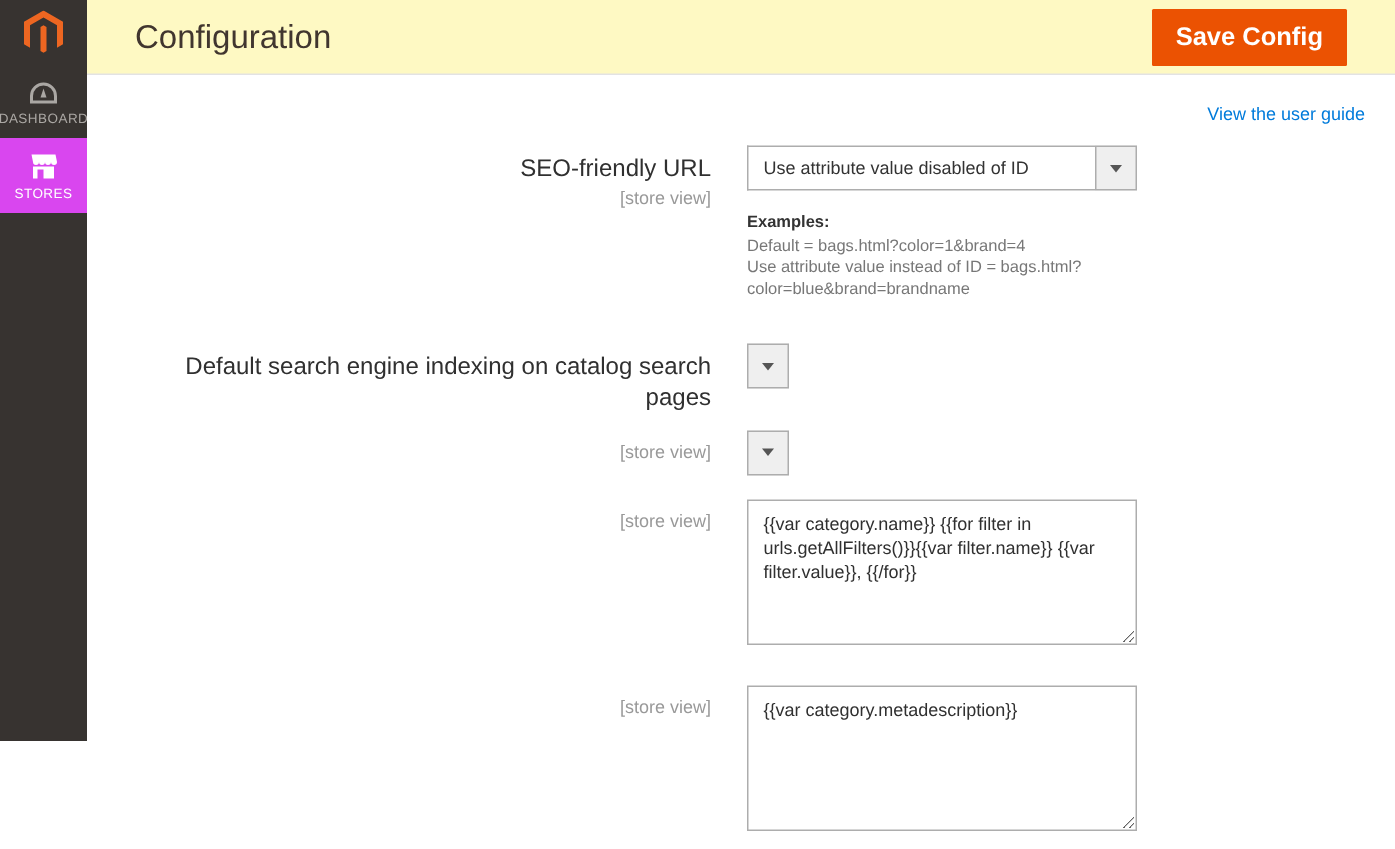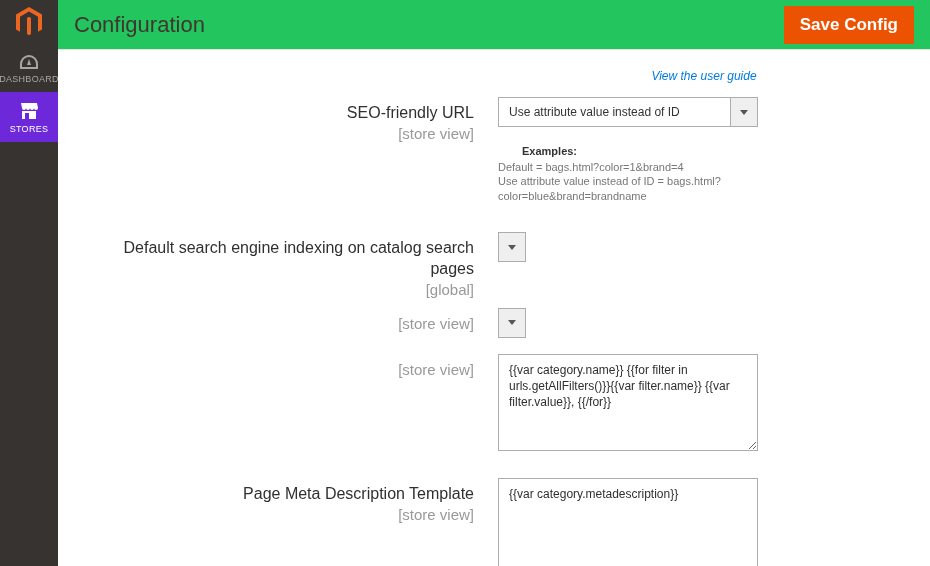--- a/index.html
+++ b/index.html
@@ -1,48 +1,48 @@
 <!DOCTYPE html>
 <html><head>
 <meta charset="utf-8">
 <style>
 * { box-sizing: border-box; margin: 0; padding: 0; }
 body { font-family: 'Helvetica Neue', Arial, sans-serif; font-size: 13px; color: #333; background: #fff; width: 930px; height: 566px; overflow: hidden; position: relative; }
 
-.sidebar { position: absolute; left: 0; top: 0; width: 58px; height: 566px; background: #373330; display: flex; flex-direction: column; align-items: center; }
+.sidebar { position: absolute; left: 0; top: 0; width: 58px; height: 494px; background: #373330; display: flex; flex-direction: column; align-items: center; }
 .sidebar-logo { width: 58px; height: 44px; display: flex; align-items: center; justify-content: center; }
 .sidebar-item { width: 58px; padding: 10px 0 8px; display: flex; flex-direction: column; align-items: center; cursor: pointer; color: #aaa7a3; }
-.sidebar-item.active { background: #6d28d9; color: #fff; }
+.sidebar-item.active { background: #d946ef; color: #fff; }
 .sidebar-item span.label { font-size: 9px; letter-spacing: 0.3px; margin-top: 4px; text-transform: uppercase; }
 
-.header { position: absolute; left: 58px; top: 0; right: 0; height: 50px; background: #22c55e; border-bottom: 1px solid #e3e3e3; display: flex; align-items: center; justify-content: space-between; padding: 0 16px; }
+.header { position: absolute; left: 58px; top: 0; right: 0; height: 50px; background: #fef9c3; border-bottom: 1px solid #e3e3e3; display: flex; align-items: center; justify-content: space-between; padding: 0 32px; }
 .header h1 { font-size: 22px; font-weight: 400; color: #41362f; }
 .btn-save { background: #eb5202; color: #fff; border: none; padding: 9px 16px; font-size: 17px; font-weight: 600; cursor: pointer; border-radius: 1px; }
 
 .content { position: absolute; left: 58px; top: 50px; right: 0; bottom: 0; overflow-y: auto; padding: 18px 20px 20px; }
 
-.user-guide { text-align: center; margin: 0 0 14px 420px; font-style: italic; }
+.user-guide { text-align: right; margin: 0 0 14px 420px; }
 .user-guide a { color: #007bdb; text-decoration: none; font-size: 12px; }
 
 .form-row { display: flex; margin-bottom: 10px; }
 .form-row.with-note { margin-bottom: 2px; }
 .form-label { width: 420px; text-align: right; padding-right: 24px; padding-top: 6px; }
 .form-label .lbl { font-size: 16px; color: #303030; display: block; line-height: 1.3; }
-.form-label .scope { font-size: 15px; color: #999; display: block; margin-top: 1px; }
+.form-label .scope { font-size: 12px; color: #999; display: block; margin-top: 1px; }
 .form-control { width: 260px; position: relative; }
 
 .select-wrap { display: flex; width: 100%; }
 .select-wrap .select-display { flex: 1; border: 1px solid #adadad; border-right: none; padding: 6px 10px; font-size: 12px; background: #fff; height: 30px; line-height: 17px; }
 .select-wrap .select-arrow { width: 28px; height: 30px; border: 1px solid #adadad; background: #efefef; display: flex; align-items: center; justify-content: center; cursor: pointer; }
 .select-wrap .select-arrow::after { content: ""; border-left: 4px solid transparent; border-right: 4px solid transparent; border-top: 5px solid #555; }
 
 textarea.ta { width: 100%; border: 1px solid #adadad; padding: 7px 10px; font-size: 12px; font-family: inherit; resize: both; line-height: 1.35; color: #303030; }
 
 .note { width: 260px; margin-left: 420px; font-size: 11px; color: #777; line-height: 1.35; margin-bottom: 14px; }
-.note strong { color: #333; font-weight: 600; font-size: 11px; display: block; margin-bottom: 1px; margin-left: 24px; }
+.note strong { color: #333; font-weight: 600; font-size: 11px; display: block; margin-bottom: 1px; }
 
 .spacer-lg { height: 14px; }
 </style>
 </head>
 <body>
 
 <div class="sidebar">
   <div class="sidebar-logo">
     <svg width="26" height="30" viewBox="0 0 26 30">
         <path fill="#ed6621" d="M13 0 L26 7.5 V22.5 L22 24.8 V9.8 L13 4.6 L4 9.8 V24.8 L0 22.5 V7.5 Z M11 11 V27 L13 28.2 L15 27 V11 L13 9.8 Z"></path>
@@ -73,37 +73,36 @@
     <a href="#">View the user guide</a>
   </div>
 
   <div class="form-row with-note">
     <div class="form-label">
       <span class="lbl">SEO-friendly URL</span>
       <span class="scope">[store view]</span>
     </div>
     <div class="form-control">
       <div class="select-wrap">
-        <div class="select-display">Use attribute value instead of ID</div>
+        <div class="select-display">Use attribute value disabled of ID</div>
         <div class="select-arrow"></div>
       </div>
     </div>
   </div>
   <div class="note">
     <strong>Examples:</strong>
     <span style="white-space: pre-line;">Default = bags.html?color=1&amp;brand=4
 Use attribute value instead of ID = bags.html?color=blue&amp;brand=brandname</span>
   </div>
 
   <div class="spacer-lg"></div>
 
   <div class="form-row">
     <div class="form-label">
       <span class="lbl">Default search engine indexing on catalog search pages</span>
-      <span class="scope">[global]</span>
     </div>
     <div class="form-control">
       <div class="select-wrap">
         <div class="select-arrow"></div>
       </div>
     </div>
   </div>
 
   <div class="form-row with-note">
     <div class="form-label">
@@ -124,21 +123,20 @@
     </div>
     <div class="form-control">
       <textarea class="ta" rows="5" style="">{{var category.name}} {{for filter in urls.getAllFilters()}}{{var filter.name}} {{var filter.value}}, {{/for}}</textarea>
     </div>
   </div>
 
   <div class="spacer-lg"></div>
 
   <div class="form-row">
     <div class="form-label">
-      <span class="lbl">Page Meta Description Template</span>
       <span class="scope">[store view]</span>
     </div>
     <div class="form-control">
       <textarea class="ta" rows="5" style="">{{var category.metadescription}}</textarea>
     </div>
   </div>
 
 </div>
 
 </body></html>

